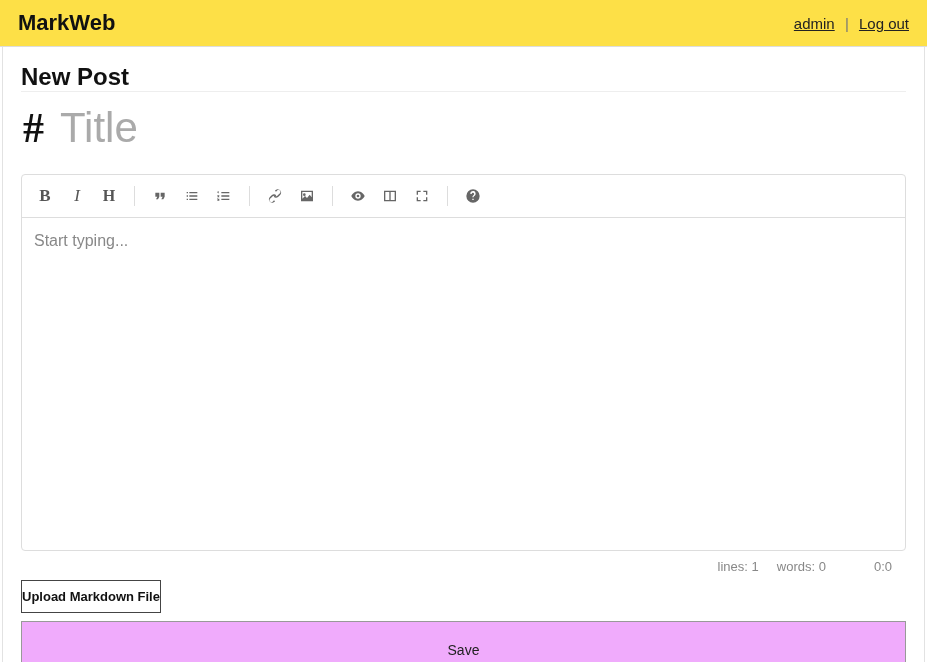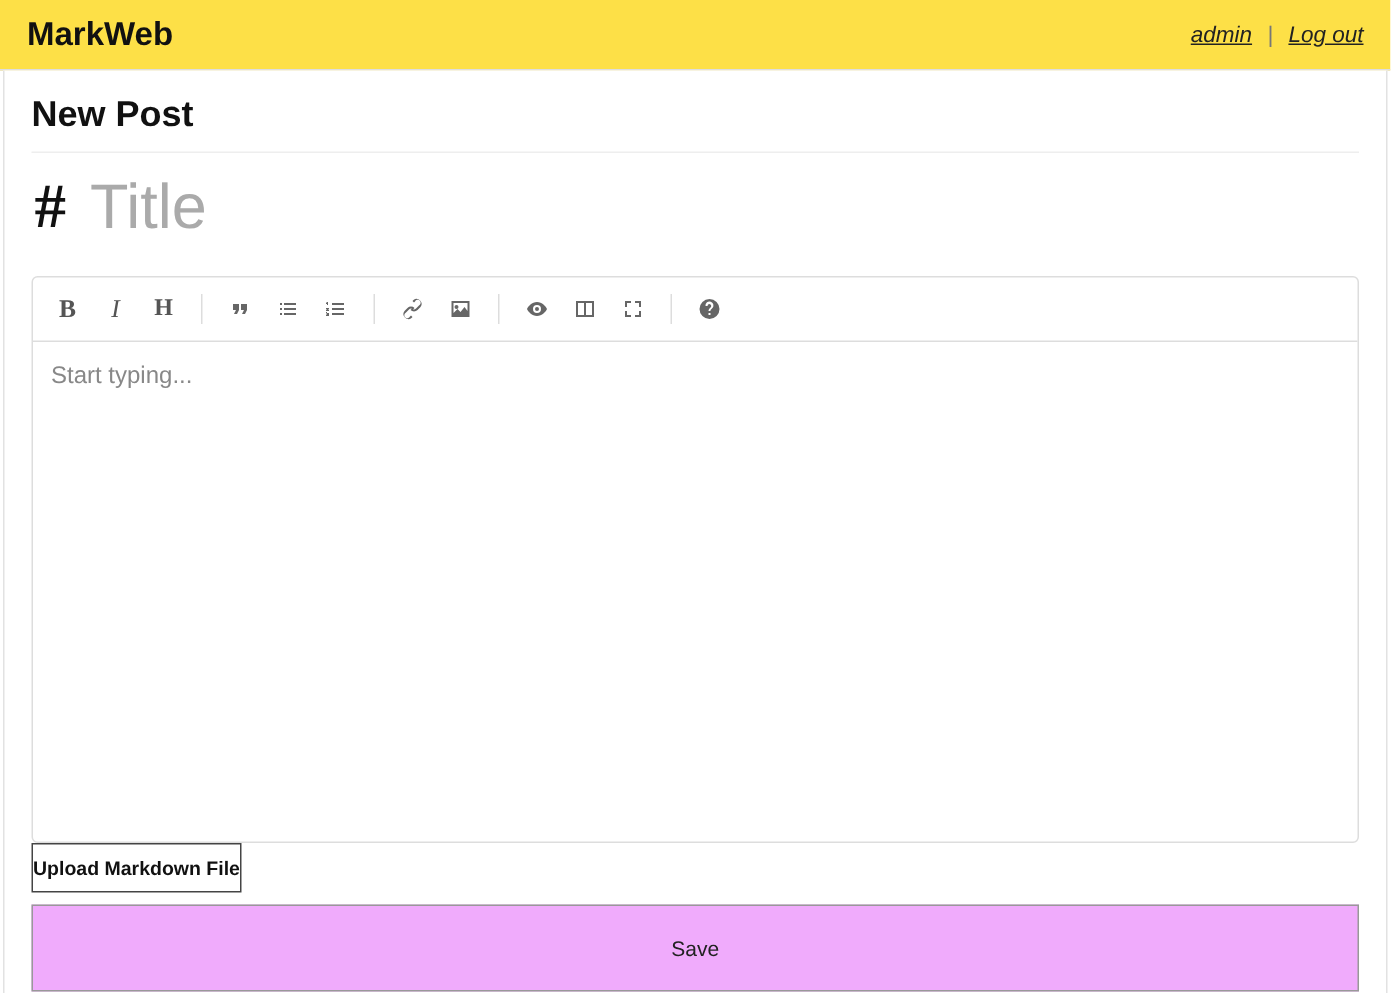--- a/index.html
+++ b/index.html
@@ -23,21 +23,20 @@
       align-items: center;
     }
     .brand {
       font-size: 22px;
       font-weight: 700;
       color: #111;
     }
     .user-links {
       font-size: 15px;
       color: #222;
-      font-style: italic;
     }
     .user-links a {
       color: #222;
       text-decoration: underline;
       cursor: pointer;
     }
     .user-links .sep {
       margin: 0 6px;
       color: #777;
     }
@@ -45,21 +44,20 @@
       background: #fff;
       padding: 16px 18px 10px 18px;
       border-left: 1px solid #e2e2e2;
       border-right: 1px solid #e2e2e2;
       margin: 0 2px;
     }
     .page-title {
       font-size: 24px;
       font-weight: 700;
       color: #111;
-      padding-bottom: 10px;
       border-bottom: 1px solid #eee;
       margin-bottom: 12px;
     }
     .title-row {
       display: flex;
       align-items: center;
       gap: 16px;
       margin-bottom: 22px;
       padding-left: 2px;
     }
@@ -254,16 +252,21 @@
         <svg viewBox="0 0 24 24">
             <path d="M12 2a10 10 0 1 0 0 20 10 10 0 0 0 0-20zm1 16h-2v-2h2v2zm1.5-6.5l-1 1c-.7.7-.5 1-.5 1.5h-2c0-1 .3-1.8 1-2.5l1.3-1.3A2 2 0 0 0 12 7a2 2 0 0 0-2 2H8a4 4 0 1 1 6.5 2.5z"></path>
           </svg>
       </span>
     </div>
     <div class="editor-body">
       <textarea class="editor-textarea" placeholder="Start typing..." style=""></textarea>
     </div>
   </div>
 
+  <div class="status-bar">
+    <span>lines: 1</span>
+    <span>words: 0</span>
+    <span class="cursor-pos">0:0</span>
+  </div>
 
   <button class="upload-btn">Upload Markdown File</button>
   <button class="save-btn">Save</button>
 </div>
 
 </body></html>

